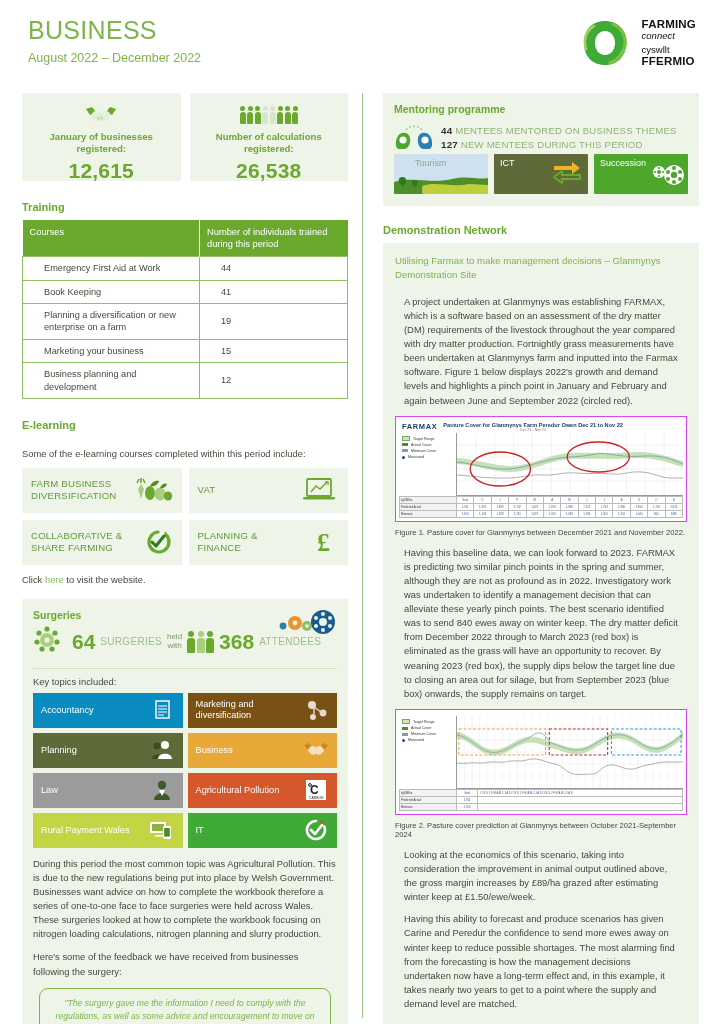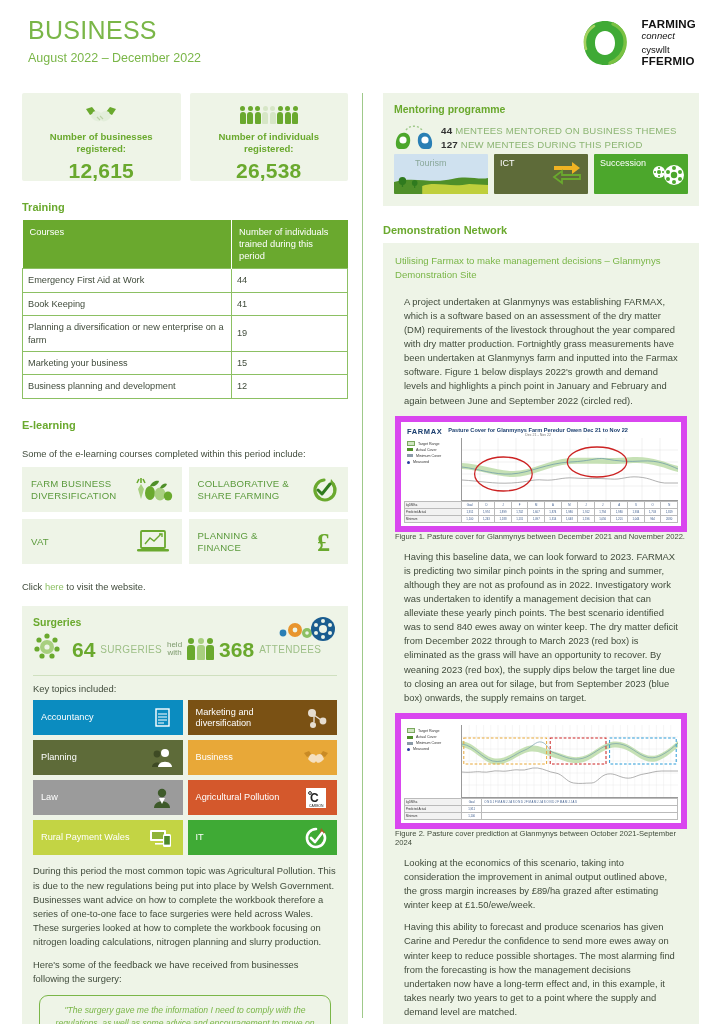--- a/index.html
+++ b/index.html
@@ -57,35 +57,35 @@
 
   
   table.training{width:100%;border-collapse:collapse;font-size:9.2px;}
   table.training th{
     background:#6aa92e;color:#fff;font-weight:normal;text-align:left;
     padding:6px 7px;vertical-align:top;line-height:1.3;font-size:9.3px;
     border-right:1px solid #ffffff;
   }
   table.training th:last-child{border-right:none;}
   table.training td{
-    border:1px solid #8cc063;padding:5px 5px;color:#3f4a3a;line-height:1.35;
+    border:1px solid #8cc063;padding:5px 21px;color:#3f4a3a;line-height:1.35;
     vertical-align:middle;
   }
   table.training td.num{width:105px;}
 
   
   .intro{font-size:9.4px;line-height:1.45;margin:16px 0 7px;color:#3f4a3a;}
   .el-grid{display:flex;flex-wrap:wrap;gap:7px;}
   .el-card{
     width:calc(50% - 3.5px);box-sizing:border-box;height:45px;background:#eef4e7;
     display:flex;align-items:center;justify-content:space-between;padding:0 9px;
   }
   .el-name{font-size:9.6px;color:#5b9a3c;line-height:1.25;letter-spacing:.2px;}
   .el-ic{width:40px;height:30px;display:flex;align-items:center;justify-content:flex-end;}
-  .click-line{font-size:9.4px;margin-top:17px;color:#3f4a3a;}
+  .click-line{font-size:9.4px;margin-top:9px;color:#3f4a3a;}
   .click-line a{color:#8cc063;text-decoration:none;}
 
   
   .surg{background:#eef4e7;margin-top:14px;padding:10px 11px 13px;}
   .surg-h{font-size:10.5px;font-weight:bold;color:#6aa92e;margin-bottom:4px;}
   .surg-row{display:flex;align-items:center;gap:5px;position:relative;height:34px;}
   .big-num{font-size:21px;font-weight:bold;color:#6aa92e;line-height:1;}
   .cap{font-size:10px;color:#9dbf86;letter-spacing:.3px;}
   .heldwith{font-size:8px;color:#7d9a6c;line-height:1.1;text-align:center;}
   .surg-rule{height:1px;background:#cfe0bf;margin:9px 0 7px;}
@@ -127,24 +127,24 @@
     flex:1;height:40px;border-radius:1px;position:relative;overflow:hidden;
     display:flex;align-items:flex-start;
   }
   .m-topic span.lbl{font-size:9px;color:#ffffff;padding:4px 0 0 6px;position:relative;z-index:3;}
   .m-topic.tourism span.lbl{color:#8aa89a;padding-left:21px;}
 
   .demo{background:#eef4e7;padding:11px 12px 13px;margin-top:6px;}
   .demo-title{font-size:9.6px;color:#7ab648;line-height:1.45;margin-bottom:13px;}
   .demo p{font-size:9.4px;line-height:1.5;margin:0 9px 8px;color:#3f4a3a;}
   .demo p:last-child{margin-bottom:0;}
-  .figcap{font-size:7.6px;color:#3f4a3a;margin:0 0 9px;}
-
-  
-  .chartbox{background:#fff;border:6px solid #d946ef;padding:3px;}
+  .figcap{font-size:7.6px;color:#3f4a3a;margin:6px 0 9px;}
+
+  
+  .chartbox{background:#fff;border:1px solid #d946ef;padding:3px;}
   .chart-inner{position:relative;background:#fff;}
   .fx-head{display:flex;align-items:center;gap:6px;padding:2px 3px 1px;}
   .fx-logo{font-size:7.5px;font-weight:bold;color:#1a3e6e;letter-spacing:.6px;}
   .fx-title{font-size:5.6px;font-weight:bold;color:#1a3e6e;}
   .fx-sub{font-size:3.6px;color:#777;text-align:center;}
   .fx-body{display:flex;}
   .fx-legend{width:52px;font-size:3.6px;color:#333;padding:3px 2px 0 3px;line-height:1.7;}
   .lg{display:flex;align-items:center;gap:3px;}
   .lg i{width:6px;height:3px;display:inline-block;}
   .fx-plot{flex:1;position:relative;border-left:1px solid #999;border-bottom:1px solid #999;}
@@ -184,21 +184,21 @@
     <div class="stats">
       <div class="stat">
         <div class="stat-icon">
           <svg width="34" height="22" viewBox="0 0 34 22">
             <path d="M2 5 L8 3 L12 8 L6 11 Z" fill="#6aa92e"></path>
             <path d="M32 5 L26 3 L22 8 L28 11 Z" fill="#6aa92e"></path>
             <path d="M9 8 C12 6 15 7 17 9 C19 7 22 6 25 8 L27 13 C24 17 19 19 17 16 C15 19 10 17 7 13 Z" fill="#e3eedb"></path>
             <path d="M13 13 L16 16 M16 12 L19 15" stroke="#bcd3a6" stroke-width="1.1"></path>
           </svg>
         </div>
-        <div class="stat-label">Number of businesses registered:</div>
+        <div class="stat-label">January of businesses registered:</div>
         <div class="stat-value">12,615</div>
       </div>
       <div class="stat">
         <div class="stat-icon">
           <div class="people">
             <div class="person">
                 <div class="head" style="background:#6aa92e"></div>
                 <div class="body" style="background:#6aa92e"></div>
               </div>
             <div class="person">
@@ -224,21 +224,21 @@
             <div class="person">
                 <div class="head" style="background:#6aa92e"></div>
                 <div class="body" style="background:#6aa92e"></div>
               </div>
             <div class="person">
                 <div class="head" style="background:#6aa92e"></div>
                 <div class="body" style="background:#6aa92e"></div>
               </div>
           </div>
         </div>
-        <div class="stat-label">Number of individuals registered:</div>
+        <div class="stat-label">Number of calculations registered:</div>
         <div class="stat-value">26,538</div>
       </div>
     </div>
 
     <div class="sec-h">Training</div>
     <table class="training">
       <thead>
         <tr>
           <th>Courses</th>
           <th class="num">Number of individuals trained during this period</th>
@@ -281,38 +281,38 @@
             <ellipse cx="17" cy="16" rx="5" ry="7" fill="#6aa92e"></ellipse>
             <path d="M17 9 C19 4 24 3 26 4 C25 8 21 10 17 9 Z" fill="#4f8f29"></path>
             <ellipse cx="27" cy="17" rx="5.5" ry="6.5" fill="#a8cf7f"></ellipse>
             <path d="M27 11 C29 6 33 6 34 7 C33 10 30 12 27 11 Z" fill="#4f8f29"></path>
             <ellipse cx="35" cy="19" rx="4.2" ry="4.6" fill="#6aa92e"></ellipse>
           </svg>
         </div>
       </div>
 
       <div class="el-card">
-        <div class="el-name">COLLABORATIVE &amp; SHARE FARMING</div>
-        <div class="el-ic">
-          <svg width="30" height="28" viewBox="0 0 30 28">
-            <path d="M24 8 A10 10 0 1 1 15 4" fill="none" stroke="#6aa92e" stroke-width="3.2" stroke-linecap="round"></path>
-            <path d="M22 3 L26 8 L21 9" fill="#6aa92e"></path>
-            <path d="M9 14 L13 18 L21 8" fill="none" stroke="#2f7a1e" stroke-width="3" stroke-linecap="round" stroke-linejoin="round"></path>
-          </svg>
-        </div>
-      </div>
-
-      <div class="el-card">
         <div class="el-name">VAT</div>
         <div class="el-ic">
           <svg width="40" height="28" viewBox="0 0 40 28">
             <rect x="8" y="3" width="24" height="17" rx="1" fill="none" stroke="#6aa92e" stroke-width="1.8"></rect>
             <path d="M12 16 L17 10 L21 13 L28 6" fill="none" stroke="#6aa92e" stroke-width="1.4"></path>
             <path d="M26 6 L29 6 L29 9" fill="none" stroke="#6aa92e" stroke-width="1.4"></path>
             <rect x="4" y="21" width="32" height="2.6" rx="1.3" fill="#6aa92e"></rect>
+          </svg>
+        </div>
+      </div>
+
+      <div class="el-card">
+        <div class="el-name">COLLABORATIVE &amp; SHARE FARMING</div>
+        <div class="el-ic">
+          <svg width="30" height="28" viewBox="0 0 30 28">
+            <path d="M24 8 A10 10 0 1 1 15 4" fill="none" stroke="#6aa92e" stroke-width="3.2" stroke-linecap="round"></path>
+            <path d="M22 3 L26 8 L21 9" fill="#6aa92e"></path>
+            <path d="M9 14 L13 18 L21 8" fill="none" stroke="#2f7a1e" stroke-width="3" stroke-linecap="round" stroke-linejoin="round"></path>
           </svg>
         </div>
       </div>
 
       <div class="el-card">
         <div class="el-name">PLANNING &amp; FINANCE</div>
         <div class="el-ic">
           <svg width="26" height="28" viewBox="0 0 26 28">
             <text x="4" y="23" font-family="Liberation Serif, serif" font-size="26" font-weight="bold" fill="#6aa92e">£</text>
           </svg>

